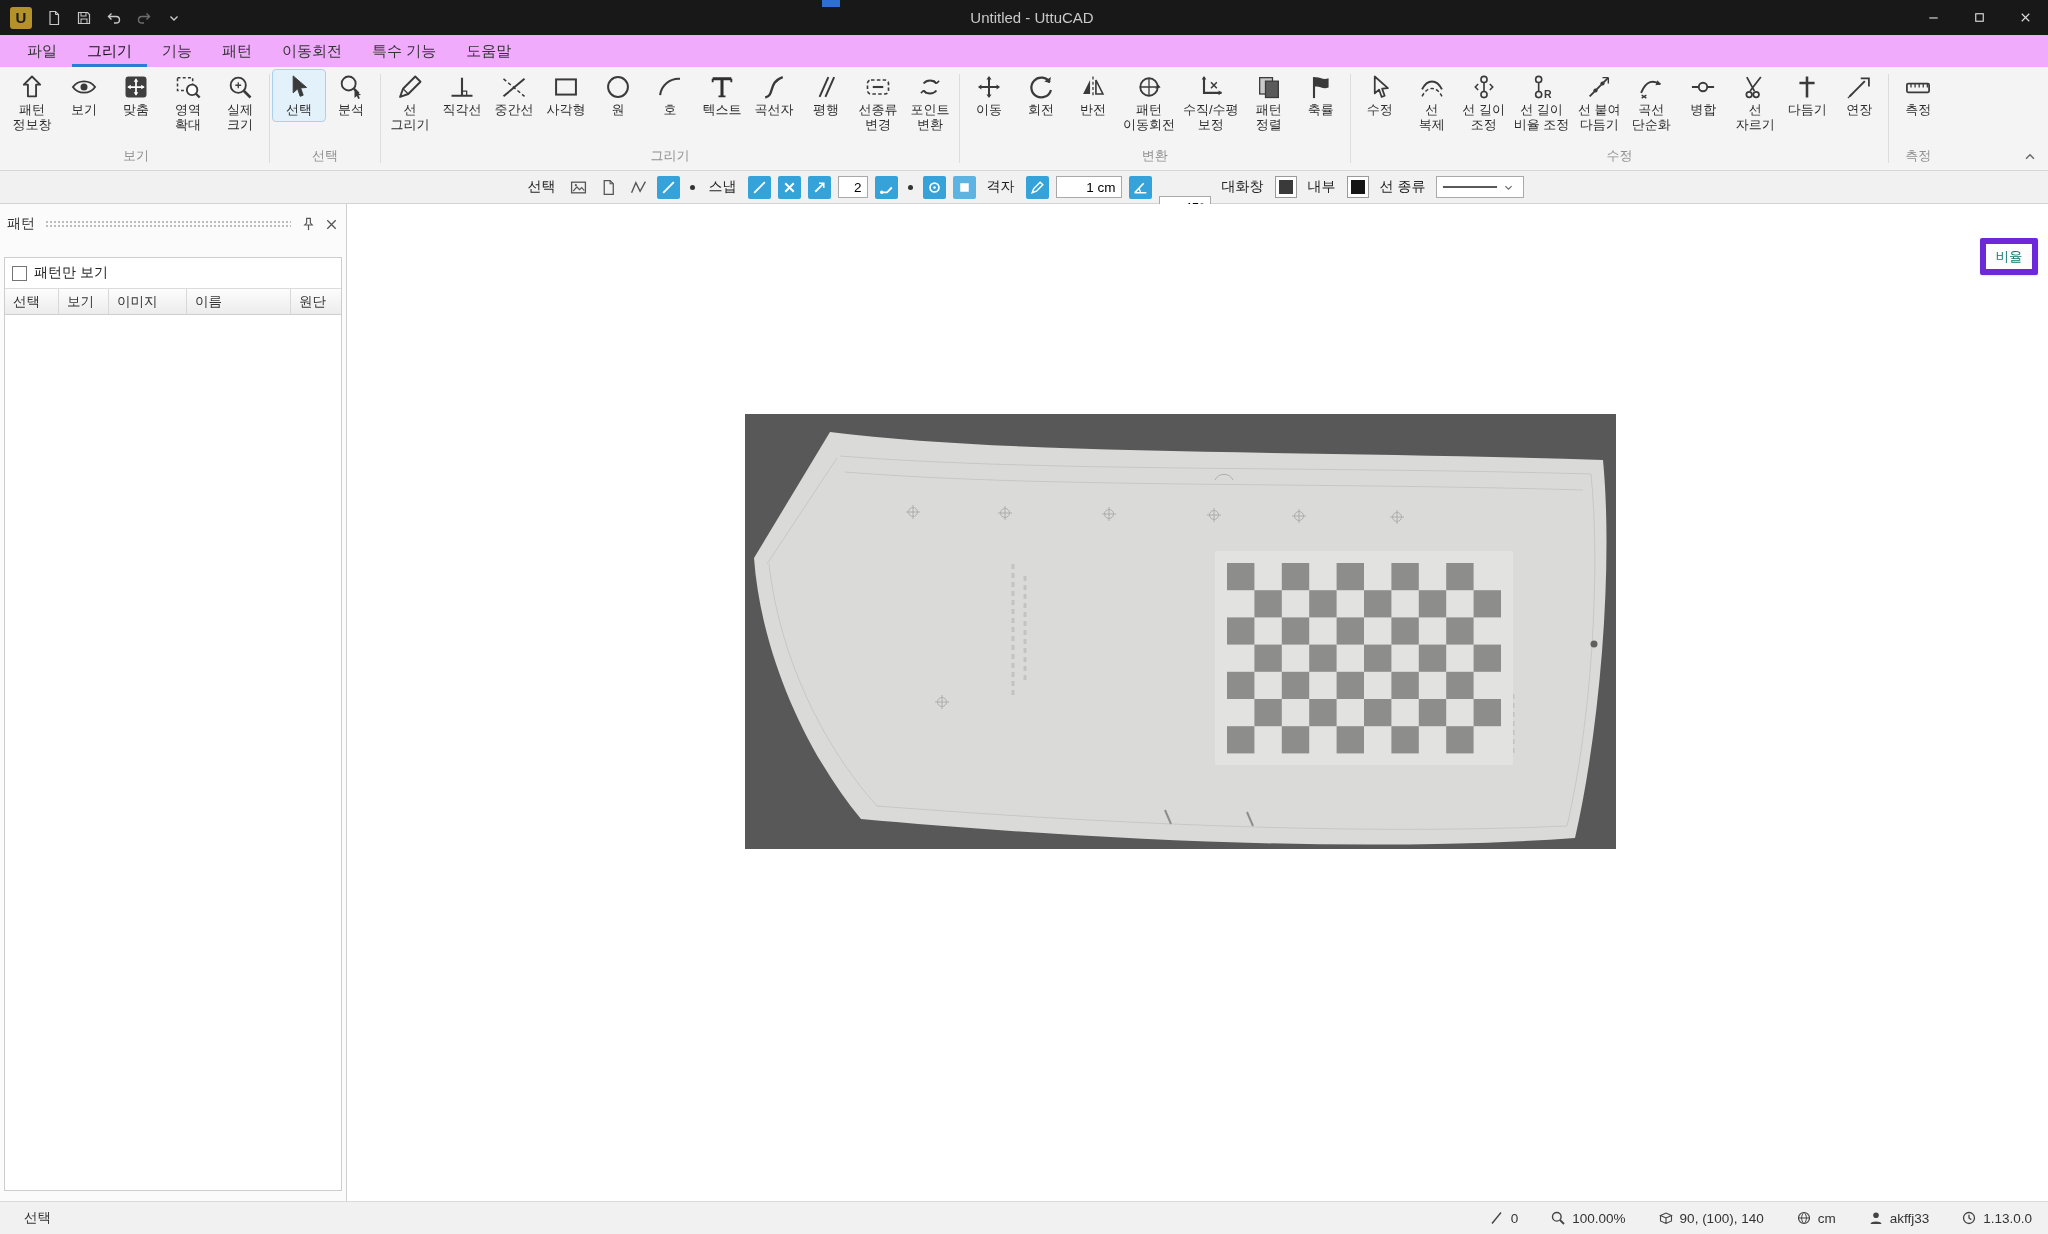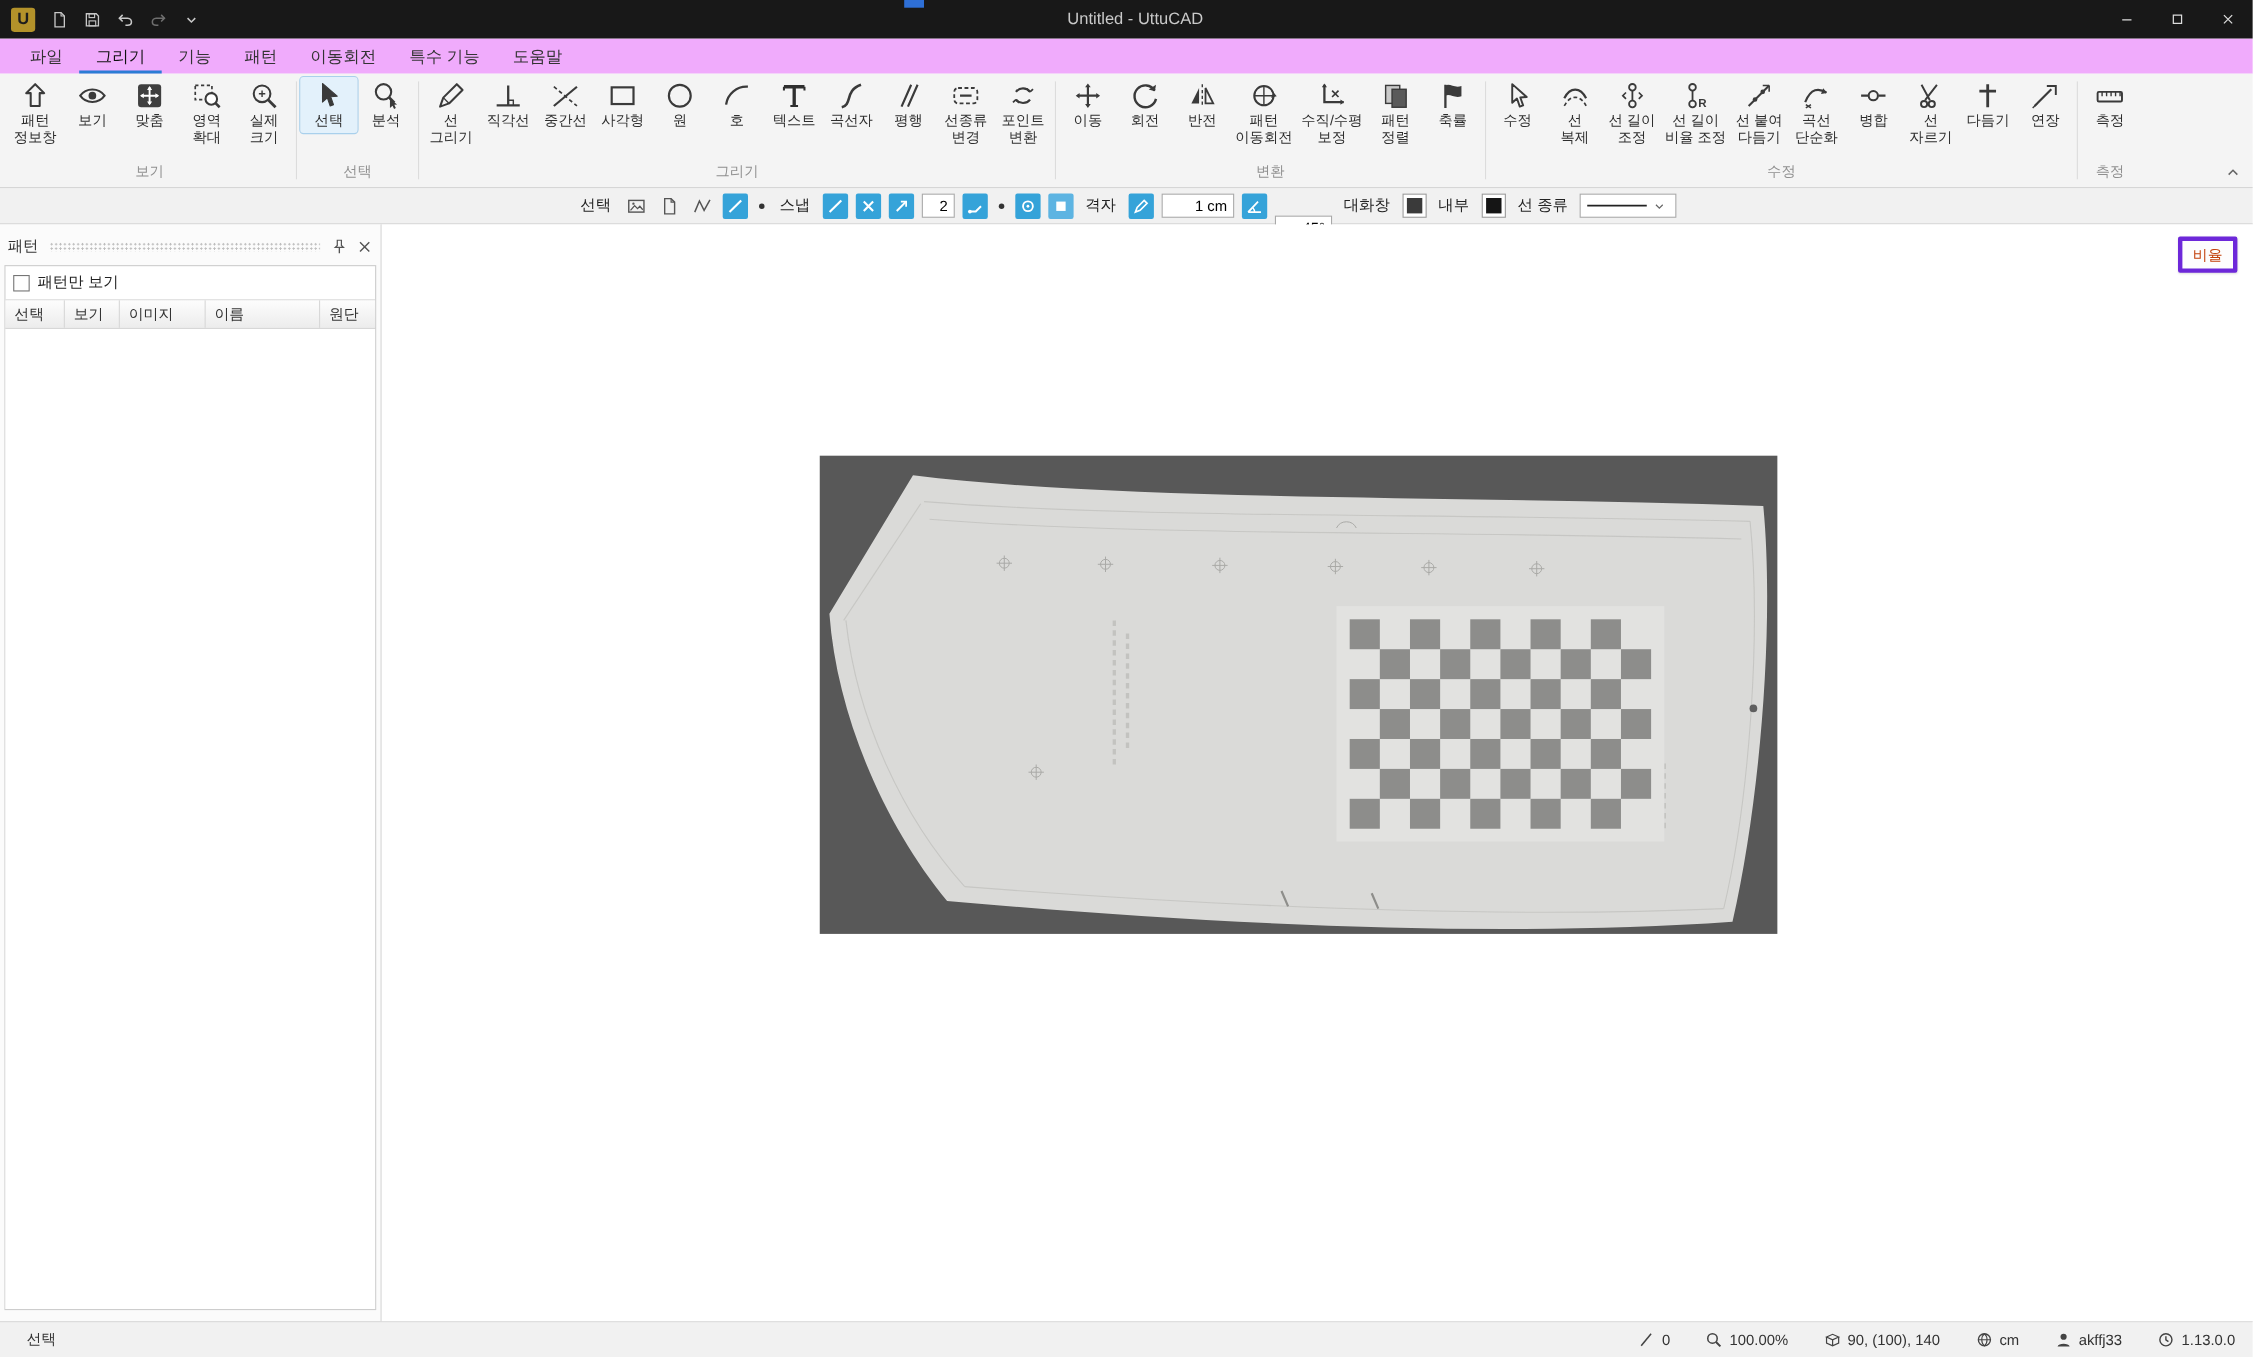--- a/index.html
+++ b/index.html
@@ -65,36 +65,36 @@
 
   
   .main{flex:1;display:flex;min-height:0}
   .leftpanel{width:347px;border-right:1px solid #cfcfcf;background:#fbfbfb;display:flex;
     flex-direction:column;padding:8px 2px 0 2px;box-sizing:border-box}
   .phead{height:24px;display:flex;align-items:center;gap:8px;padding:0 5px}
   .phead .ptitle{font-size:14px;color:#333}
   .pdots{flex:1;height:9px;background-image:radial-gradient(#bdbdbd 1px,transparent 1.1px);
     background-size:4px 4px;margin:0 2px}
   .phead .icon svg{width:15px;height:15px}
-  .pbox{flex:1;border:1px solid #cdcdcd;margin:5px 2px 10px 2px;background:#fff;display:flex;flex-direction:column}
+  .pbox{flex:1;border:1px solid #cdcdcd;margin:21px 2px 10px 2px;background:#fff;display:flex;flex-direction:column}
   .pfilter{display:flex;align-items:center;gap:7px;padding:6px 7px}
   .pcheck{width:15px;height:15px;border:1px solid #757575;background:#fff;box-sizing:border-box}
   .pfilter span{font-size:14px;color:#222}
   .pcols{display:grid;grid-template-columns:54px 50px 78px 1fr 50px;height:25px;
     background:linear-gradient(#fdfdfd,#ececec);border-top:1px solid #dcdcdc;border-bottom:1px solid #cfcfcf}
   .pcol{display:flex;align-items:center;padding-left:8px;font-size:13.5px;color:#333;
     border-right:1px solid #d8d8d8;box-sizing:border-box}
   .pcol:last-child{border-right:none}
   .pbody{flex:1;background:#fff}
 
   
   .canvas{flex:1;position:relative;background:#fff;min-width:0}
   .photo{position:absolute;left:398px;top:210px;width:871px;height:435px}
-  .ratio-btn{position:absolute;left:1633px;top:11px;width:46px;height:25px;border:4px solid #6d28d9;
-    background:#fdfdfd;color:#c2410c;font-size:13.5px;display:flex;align-items:center;justify-content:center;
+  .ratio-btn{position:absolute;left:1633px;top:34px;width:46px;height:25px;border:6px solid #6d28d9;
+    background:#fdfdfd;color:#0f766e;font-size:13.5px;display:flex;align-items:center;justify-content:center;
     border-radius:2px;box-shadow:0 1px 2px rgba(0,0,0,.12)}
   .tabbar{position:absolute;left:0;right:0;bottom:0;height:28px;border-top:2px solid #1467c4;
     background:#fafafa;display:flex;align-items:flex-start}
   .tab-lead{width:14px;height:20px;background:#d8d8d8;margin-left:8px}
   .dtab{height:20px;min-width:72px;background:#1266c4;color:#fff;font-size:13.5px;display:flex;
     align-items:center;justify-content:center;padding:0 10px}
   .scrolldown{margin-left:auto;margin-right:6px;width:24px;height:20px;display:flex;align-items:center;
     justify-content:center;background:#ededed}
   .scrolldown svg{width:13px;height:13px}
 

